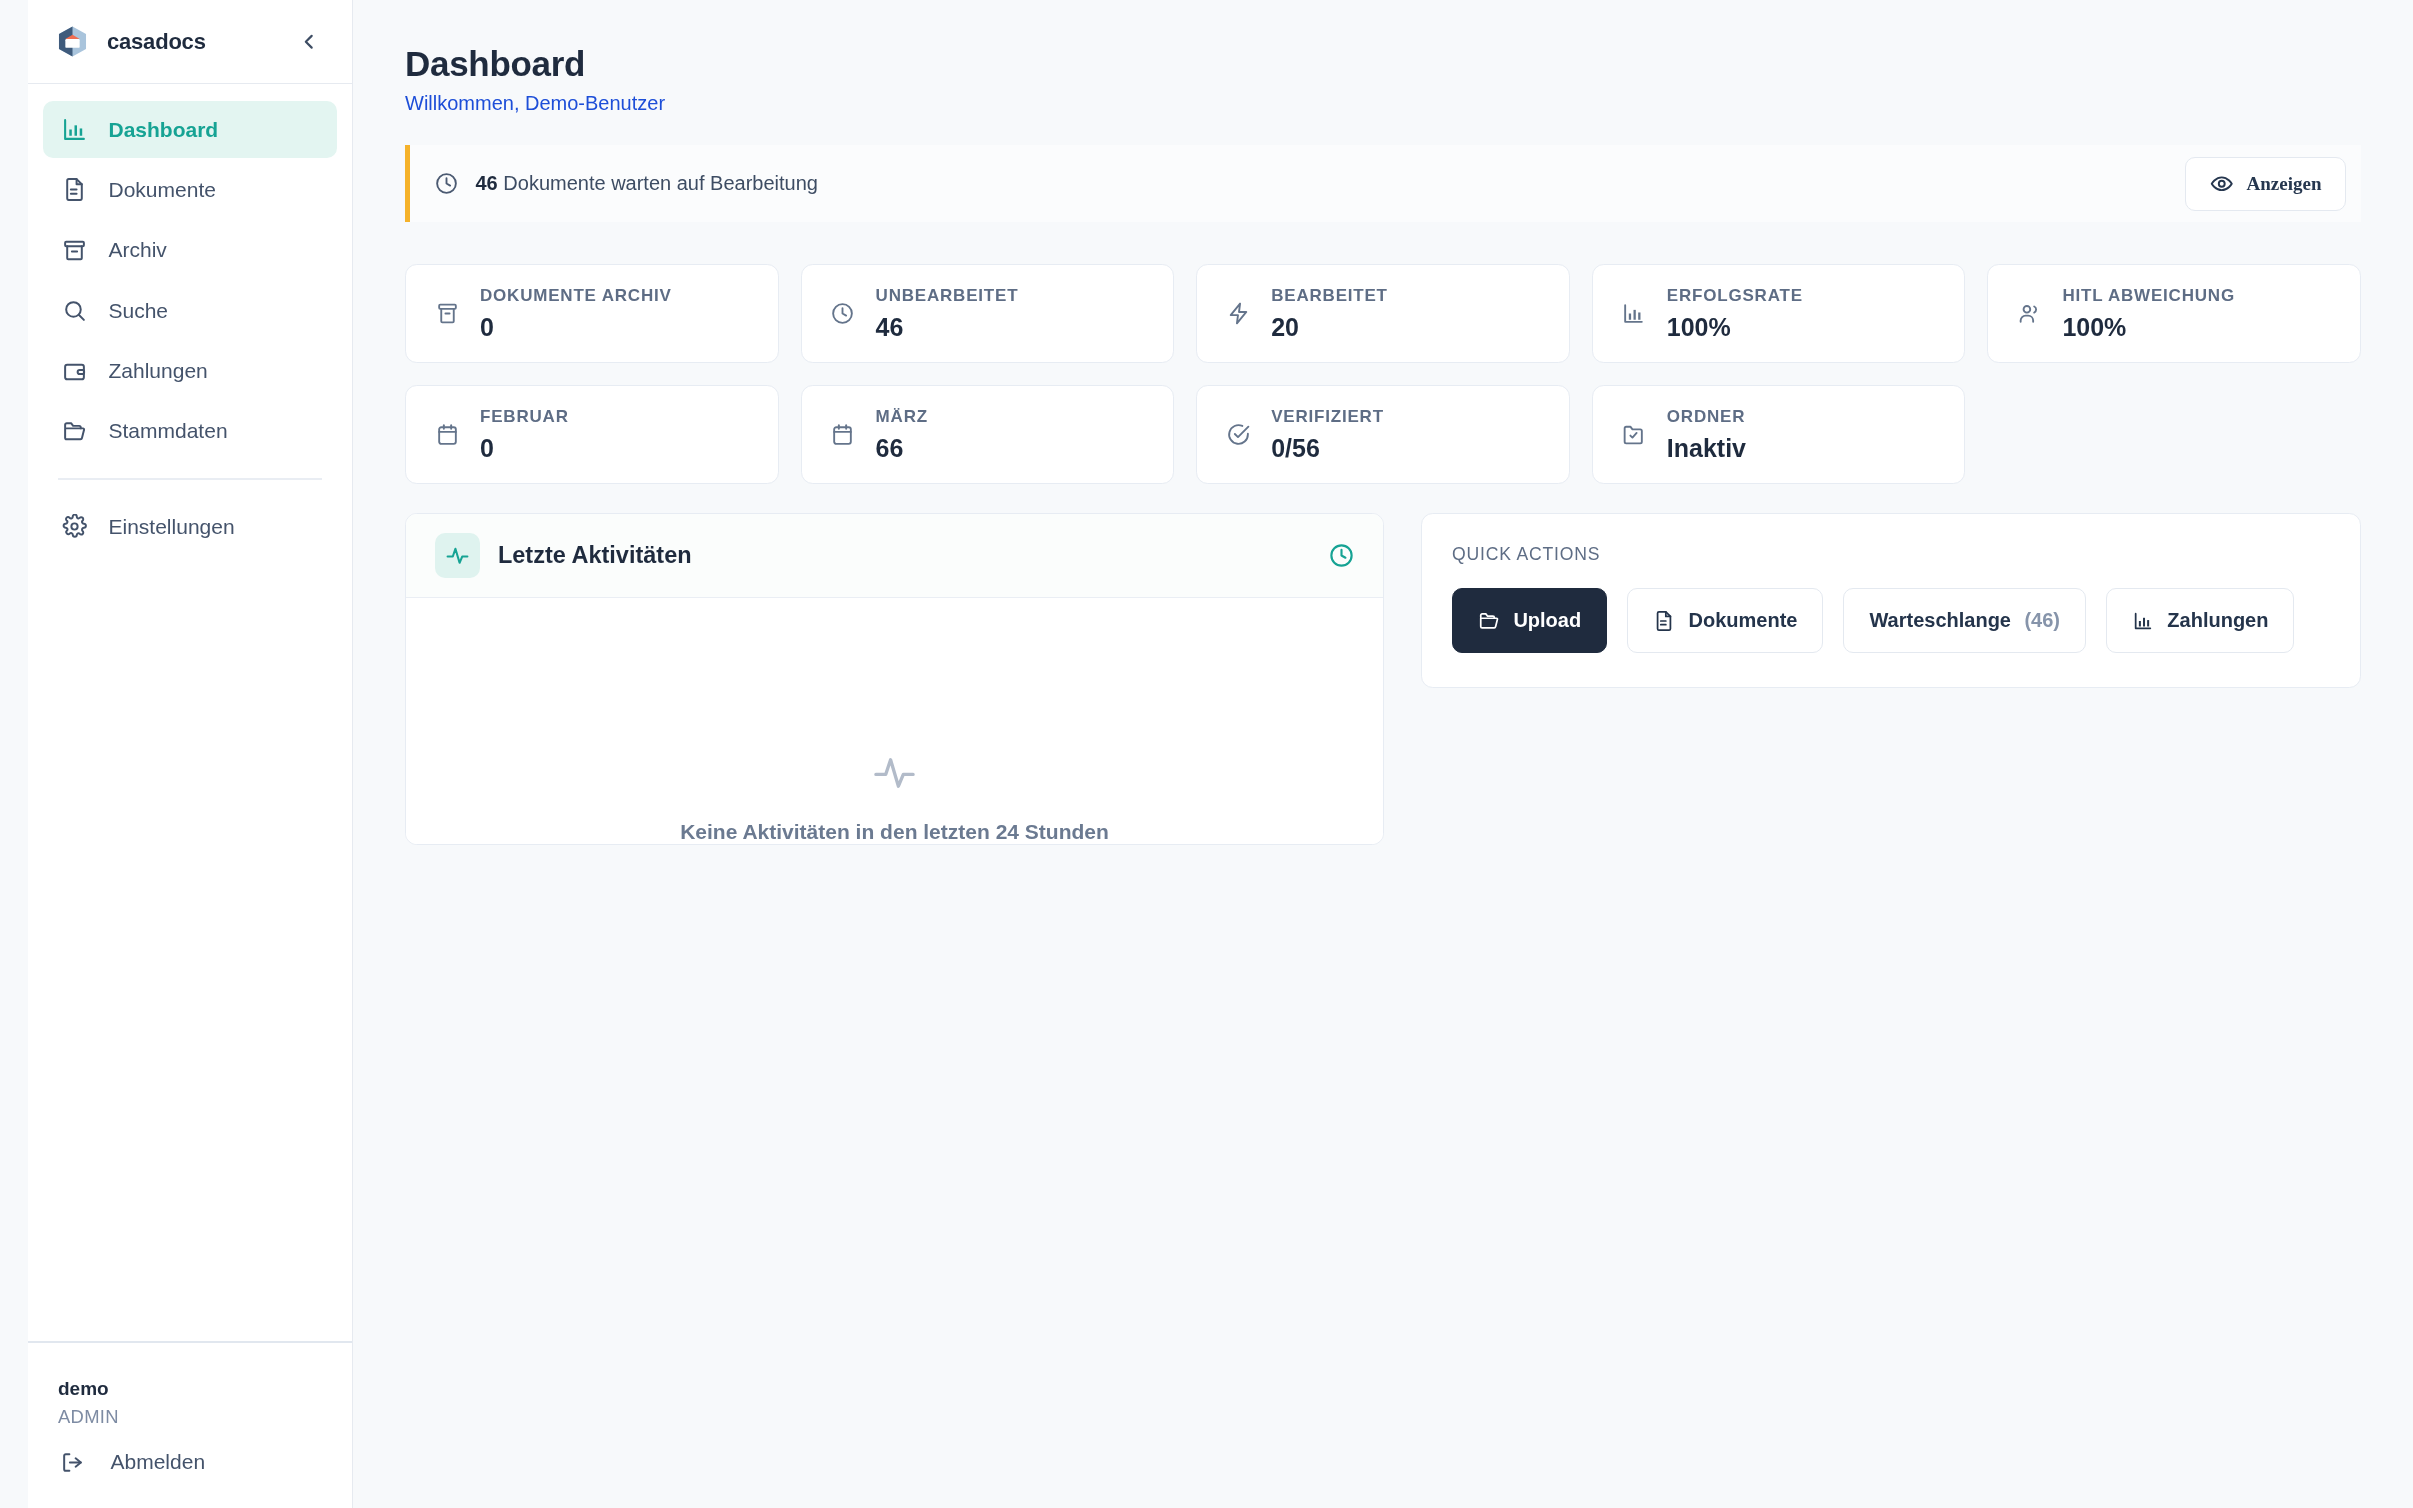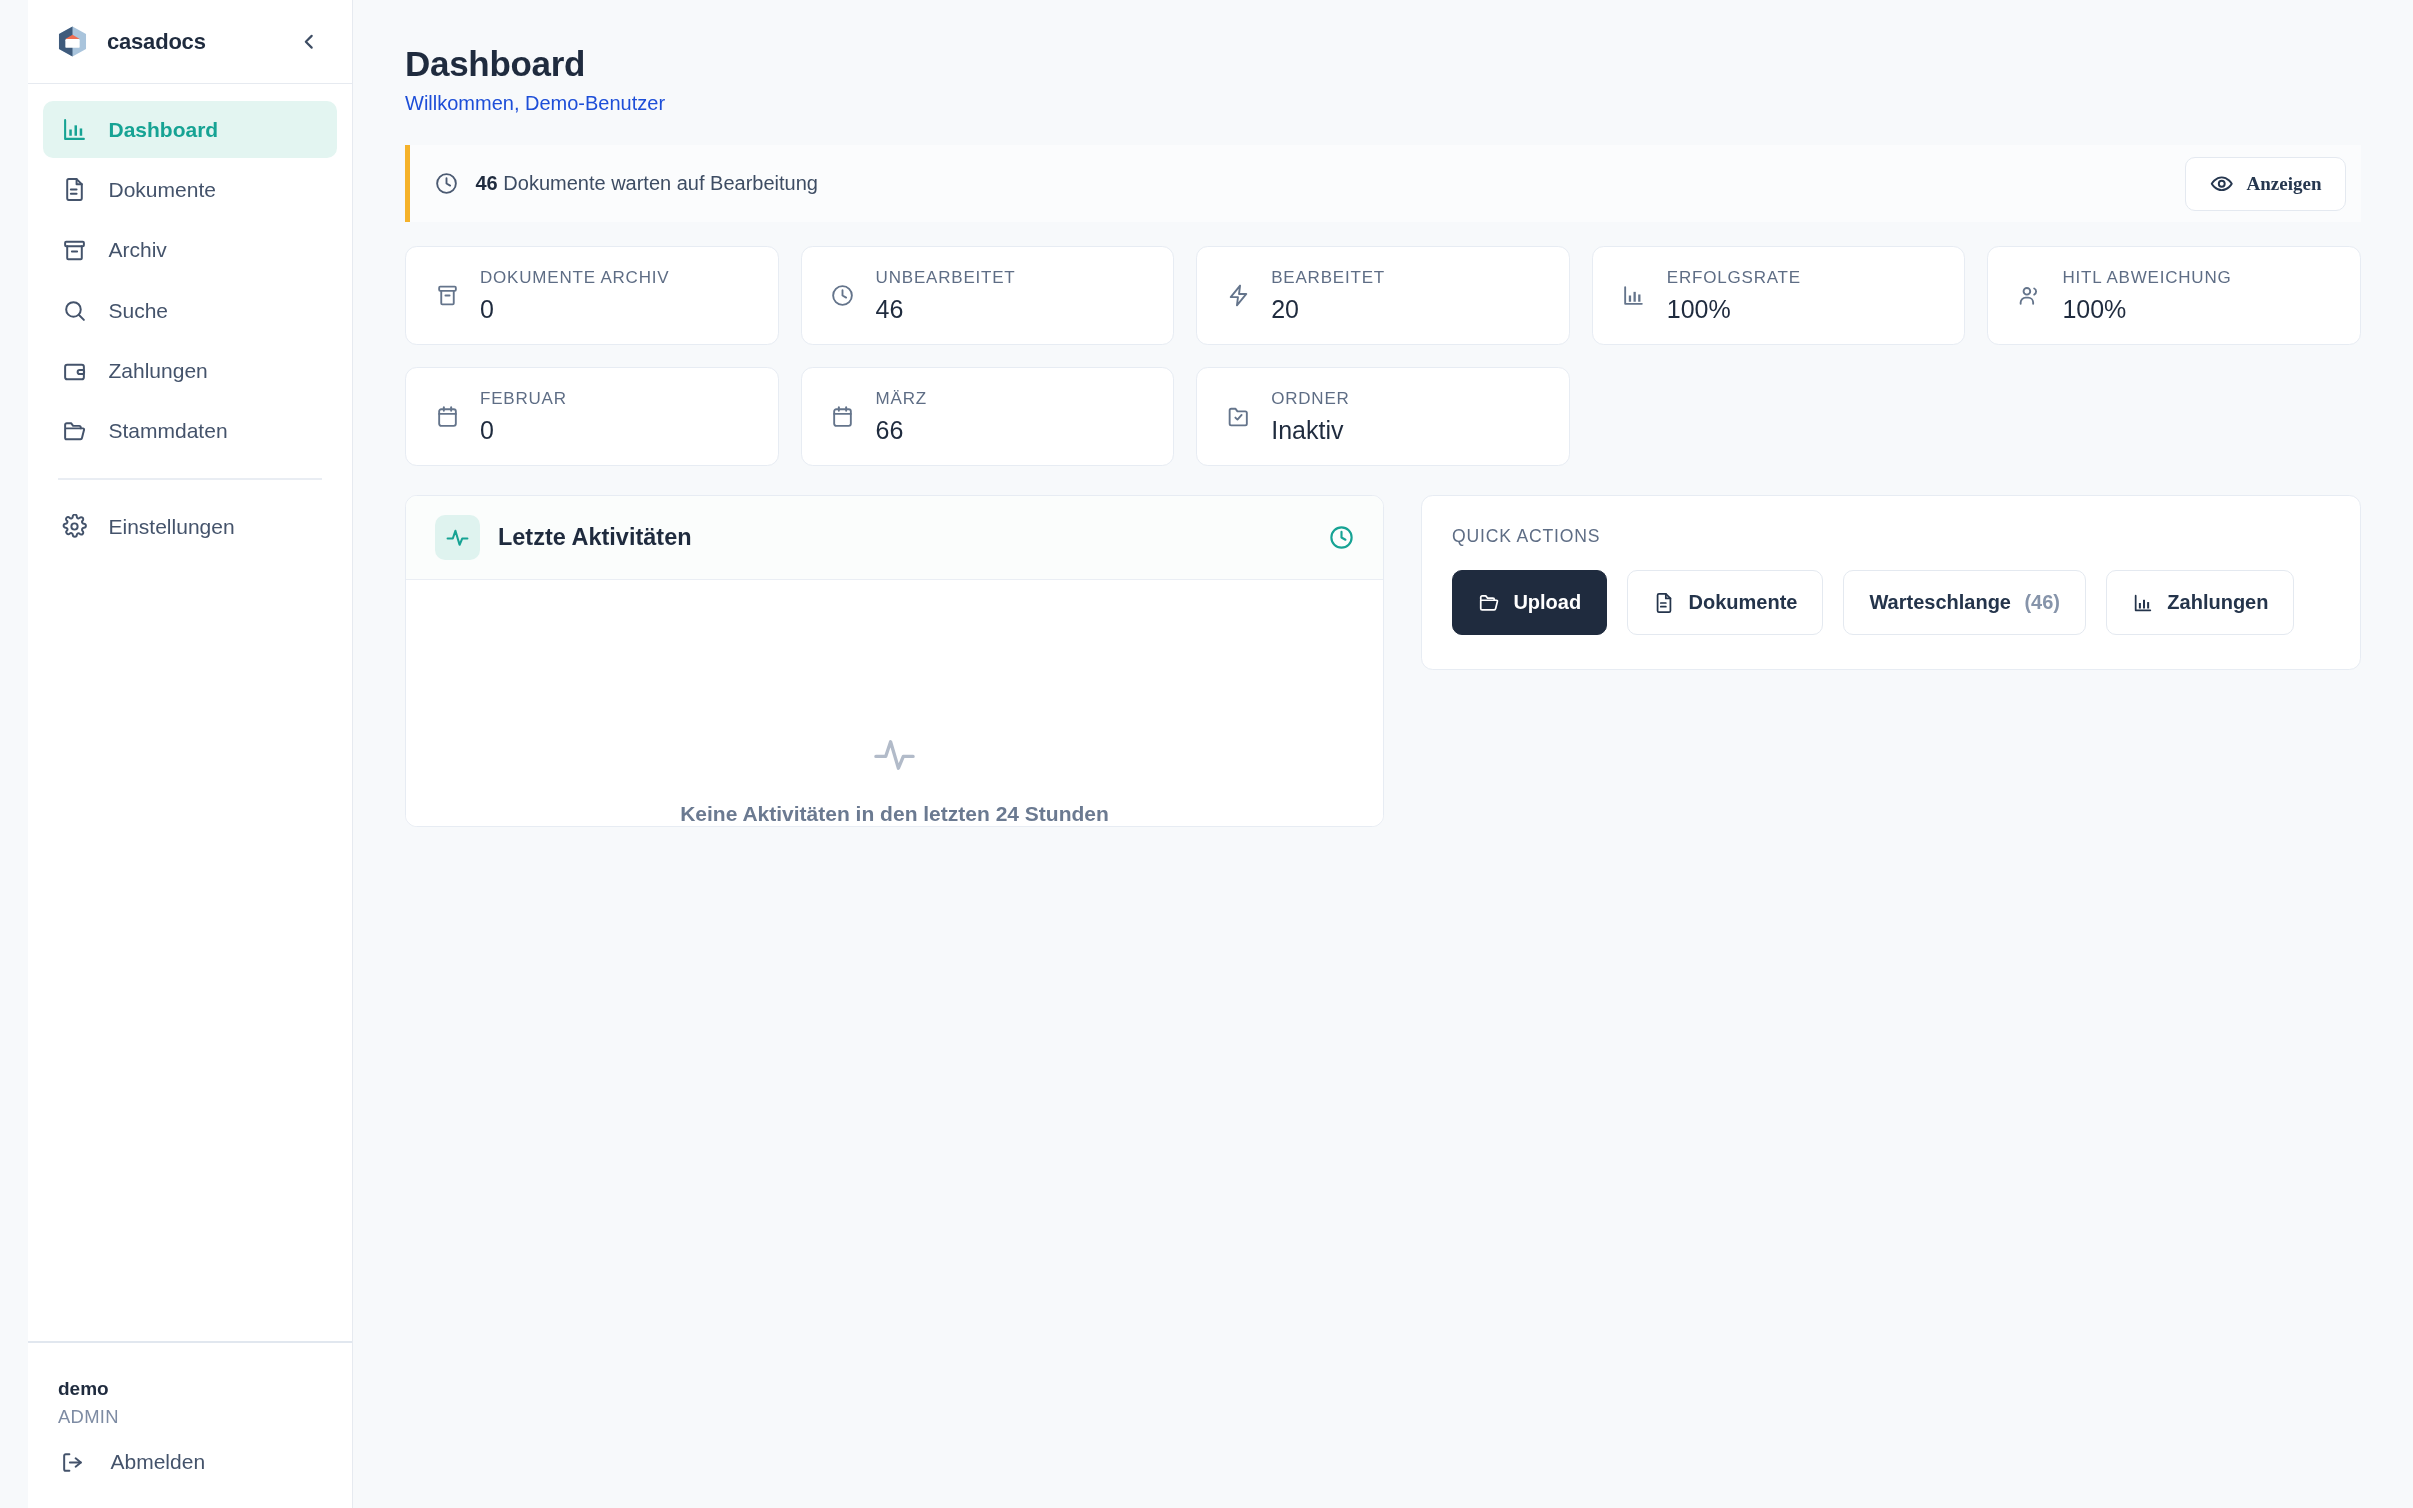--- a/index.html
+++ b/index.html
@@ -178,24 +178,25 @@
     border-radius: 10px;
     color: #26374f;
     font-size: 19px;
     font-weight: bold;
     cursor: pointer;
     font-family: Liberation Serif, serif;
   }
 
   
   .stats {
-    margin-top: 24px;
+    margin-top: 42px;
     display: grid;
     grid-template-columns: repeat(5, 1fr);
     gap: 22px;
+    font-weight: bold;
   }
   .stat {
     background: #ffffff;
     border: 1.7px solid #e7ecf3;
     border-radius: 11.7px;
     height: 99px;
     display: flex;
     align-items: center;
     gap: 17px;
     padding: 0 25px;
@@ -577,20 +578,32 @@
             <line x1="8.5" y1="3" x2="8.5" y2="6.5"></line>
               <line x1="15.5" y1="3" x2="15.5" y2="6.5"></line>
           </svg>
         </span>
         <div>
           <div class="stat-label">MÄRZ</div>
           <div class="stat-value">66</div>
         </div>
       </div>
 
+      <div class="stat">
+        <span class="stat-ico">
+          <svg viewBox="0 0 24 24" width="25" height="25" fill="none" stroke="#64748b" stroke-width="1.8" stroke-linecap="round" stroke-linejoin="round">
+            <path d="M21 11.2V12a9 9 0 1 1-5.3-8.2"></path>
+              <polyline points="8.5 11.5 11.5 14.5 21.5 4.5"></polyline>
+          </svg>
+        </span>
+        <div>
+          <div class="stat-label">VERIFIZIERT</div>
+          <div class="stat-value">0/56</div>
+        </div>
+      </div>
 
       <div class="stat">
         <span class="stat-ico">
           <svg viewBox="0 0 24 24" width="25" height="25" fill="none" stroke="#64748b" stroke-width="1.8" stroke-linecap="round" stroke-linejoin="round">
             <path d="M3.5 19V6a1.5 1.5 0 0 1 1.5-1.5h4l2 2.6h7.5a1.5 1.5 0 0 1 1.5 1.5V19a1.5 1.5 0 0 1-1.5 1.5H5A1.5 1.5 0 0 1 3.5 19z"></path>
             <polyline points="9 13 11 15 15 10.5"></polyline>
           </svg>
         </span>
         <div>
           <div class="stat-label">ORDNER</div>

